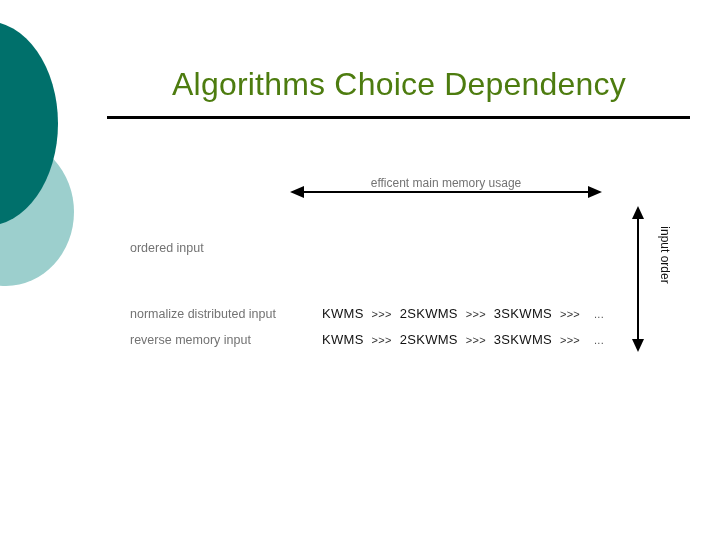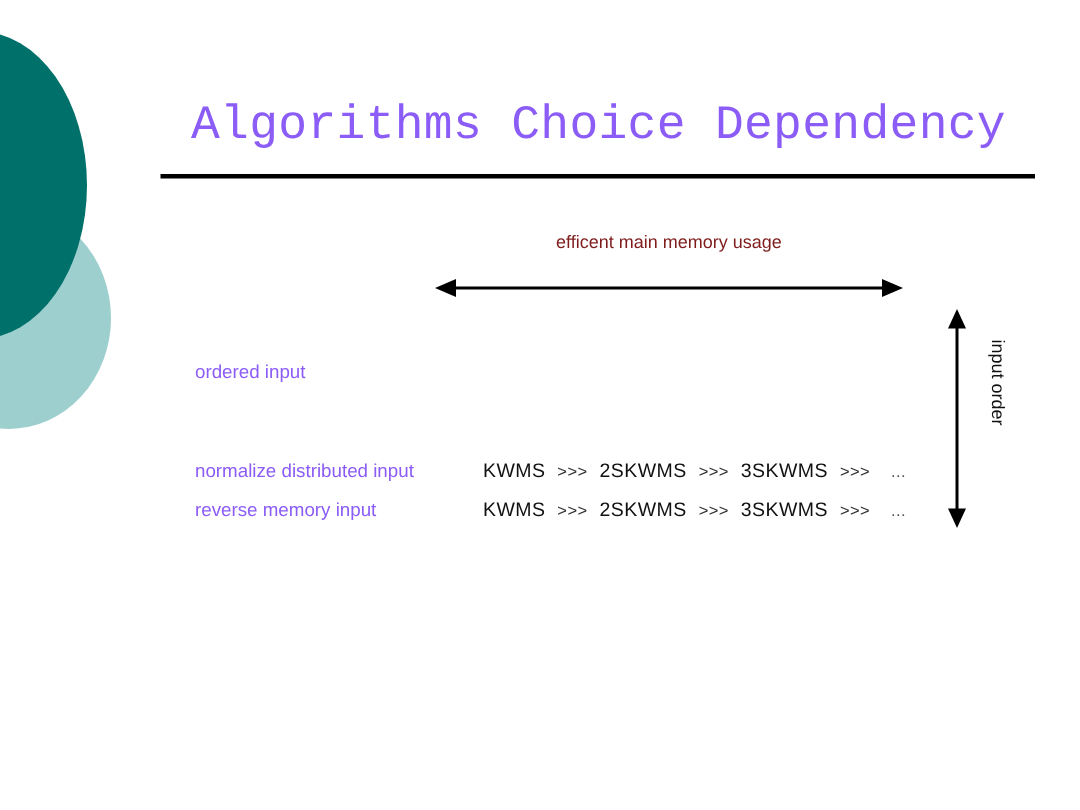--- a/index.html
+++ b/index.html
@@ -38,27 +38,26 @@
     border-radius: 50%;
   }
 
   
   .title {
     position: absolute;
     left: 107px;
     top: 62px;
     width: 584px;
     text-align: center;
-    color: #8b5cf6;
+    color: #4d7c0f;
     font-size: 32px;
     font-weight: normal;
     letter-spacing: 0.2px;
     line-height: 44px;
     white-space: nowrap;
-    font-family: Liberation Mono, monospace;
   }
   .title-rule {
     position: absolute;
     left: 107px;
     top: 116px;
     width: 583px;
     height: 3px;
     background: #000000;
   }
 
@@ -67,25 +66,25 @@
     position: absolute;
     left: 0;
     top: 0;
     width: 720px;
     height: 540px;
   }
 
   .h-arrow-label {
     position: absolute;
     left: 292px;
-    top: 154px;
+    top: 176px;
     width: 308px;
     text-align: center;
     font-size: 12px;
-    color: #7f1d1d;
+    color: #737373;
     white-space: nowrap;
   }
   .h-arrow {
     position: absolute;
     left: 290px;
     top: 184px;
     width: 312px;
     height: 16px;
   }
 
@@ -117,21 +116,21 @@
   }
   .row-1 { top: 238px; }
   .row-2 { top: 304px; }
   .row-3 { top: 330px; }
 
   .row-label {
     position: absolute;
     left: 0;
     top: 0;
     font-size: 12.5px;
-    color: #8b5cf6;
+    color: #737373;
     white-space: nowrap;
     line-height: 20px;
   }
   .row-chain {
     position: absolute;
     top: 0;
     font-size: 13px;
     color: #111111;
     white-space: nowrap;
     line-height: 20px;

